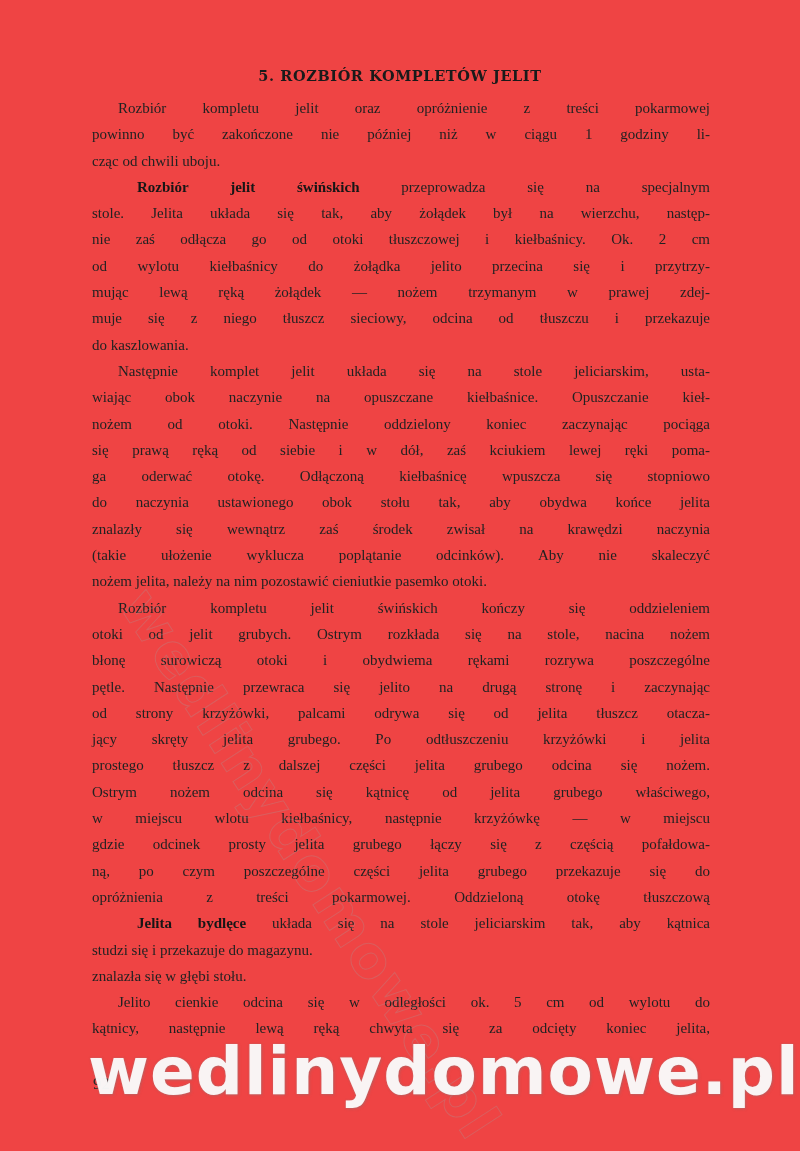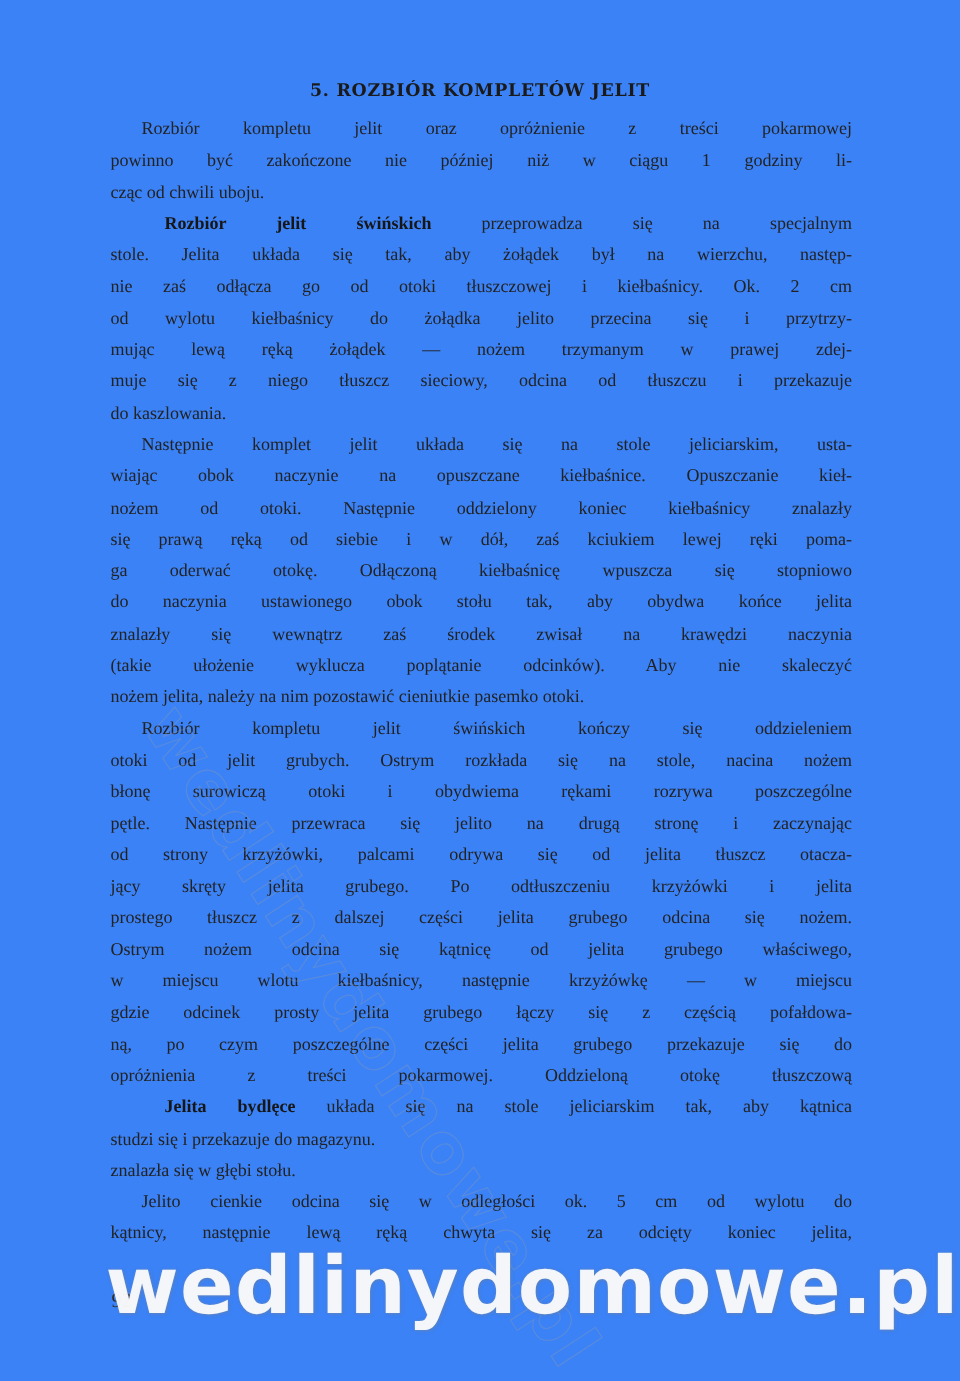--- a/index.html
+++ b/index.html
@@ -12,21 +12,21 @@
       height: 1151px;
       position: relative;
       overflow: hidden;
       font-family: "DejaVu Serif", "Liberation Serif", serif;
       color: #1e1e1e;
     }
     .page {
       position: absolute;
       left: 0; top: 0;
       width: 800px; height: 1151px;
-      background: #3b82f6;
+      background: #ef4444;
     }
     .heading {
       position: absolute;
       top: 67px;
       left: 0;
       width: 800px;
       text-align: center;
       font-family: "DejaVu Serif", "Liberation Serif", serif;
       font-weight: bold;
       font-size: 14.5px;
@@ -108,21 +108,21 @@
     <div class="line indent"><b>Rozbiór jelit świńskich</b><span> przeprowadza się na specjalnym</span></div>
     <div class="line"><span>stole. Jelita układa się tak, aby żołądek był na wierzchu, następ-</span></div>
     <div class="line"><span>nie zaś odłącza go od otoki tłuszczowej i kiełbaśnicy. Ok. 2 cm</span></div>
     <div class="line"><span>od wylotu kiełbaśnicy do żołądka jelito przecina się i przytrzy-</span></div>
     <div class="line"><span>mując lewą ręką żołądek — nożem trzymanym w prawej zdej-</span></div>
     <div class="line"><span>muje się z niego tłuszcz sieciowy, odcina od tłuszczu i przekazuje</span></div>
     <div class="line last"><span>do kaszlowania.</span></div>
 
     <div class="line indent"><span>Następnie komplet jelit układa się na stole jeliciarskim, usta-</span></div>
     <div class="line"><span>wiając obok naczynie na opuszczane kiełbaśnice. Opuszczanie kieł-</span></div>
-    <div class="line"><span>nożem od otoki. Następnie oddzielony koniec kiełbaśnicy znalazły</span></div>
+    <div class="line"><span>nożem od otoki. Następnie oddzielony koniec zaczynając pociąga</span></div>
     <div class="line"><span>się prawą ręką od siebie i w dół, zaś kciukiem lewej ręki poma-</span></div>
     <div class="line"><span>ga oderwać otokę. Odłączoną kiełbaśnicę wpuszcza się stopniowo</span></div>
     <div class="line"><span>do naczynia ustawionego obok stołu tak, aby obydwa końce jelita</span></div>
     <div class="line"><span>znalazły się wewnątrz zaś środek zwisał na krawędzi naczynia</span></div>
     <div class="line"><span>(takie ułożenie wyklucza poplątanie odcinków). Aby nie skaleczyć</span></div>
     <div class="line last"><span>nożem jelita, należy na nim pozostawić cieniutkie pasemko otoki.</span></div>
 
     <div class="line indent"><span>Rozbiór kompletu jelit świńskich kończy się oddzieleniem</span></div>
     <div class="line"><span>otoki od jelit grubych. Ostrym rozkłada się na stole, nacina nożem</span></div>
     <div class="line"><span>błonę surowiczą otoki i obydwiema rękami rozrywa poszczególne</span></div>

